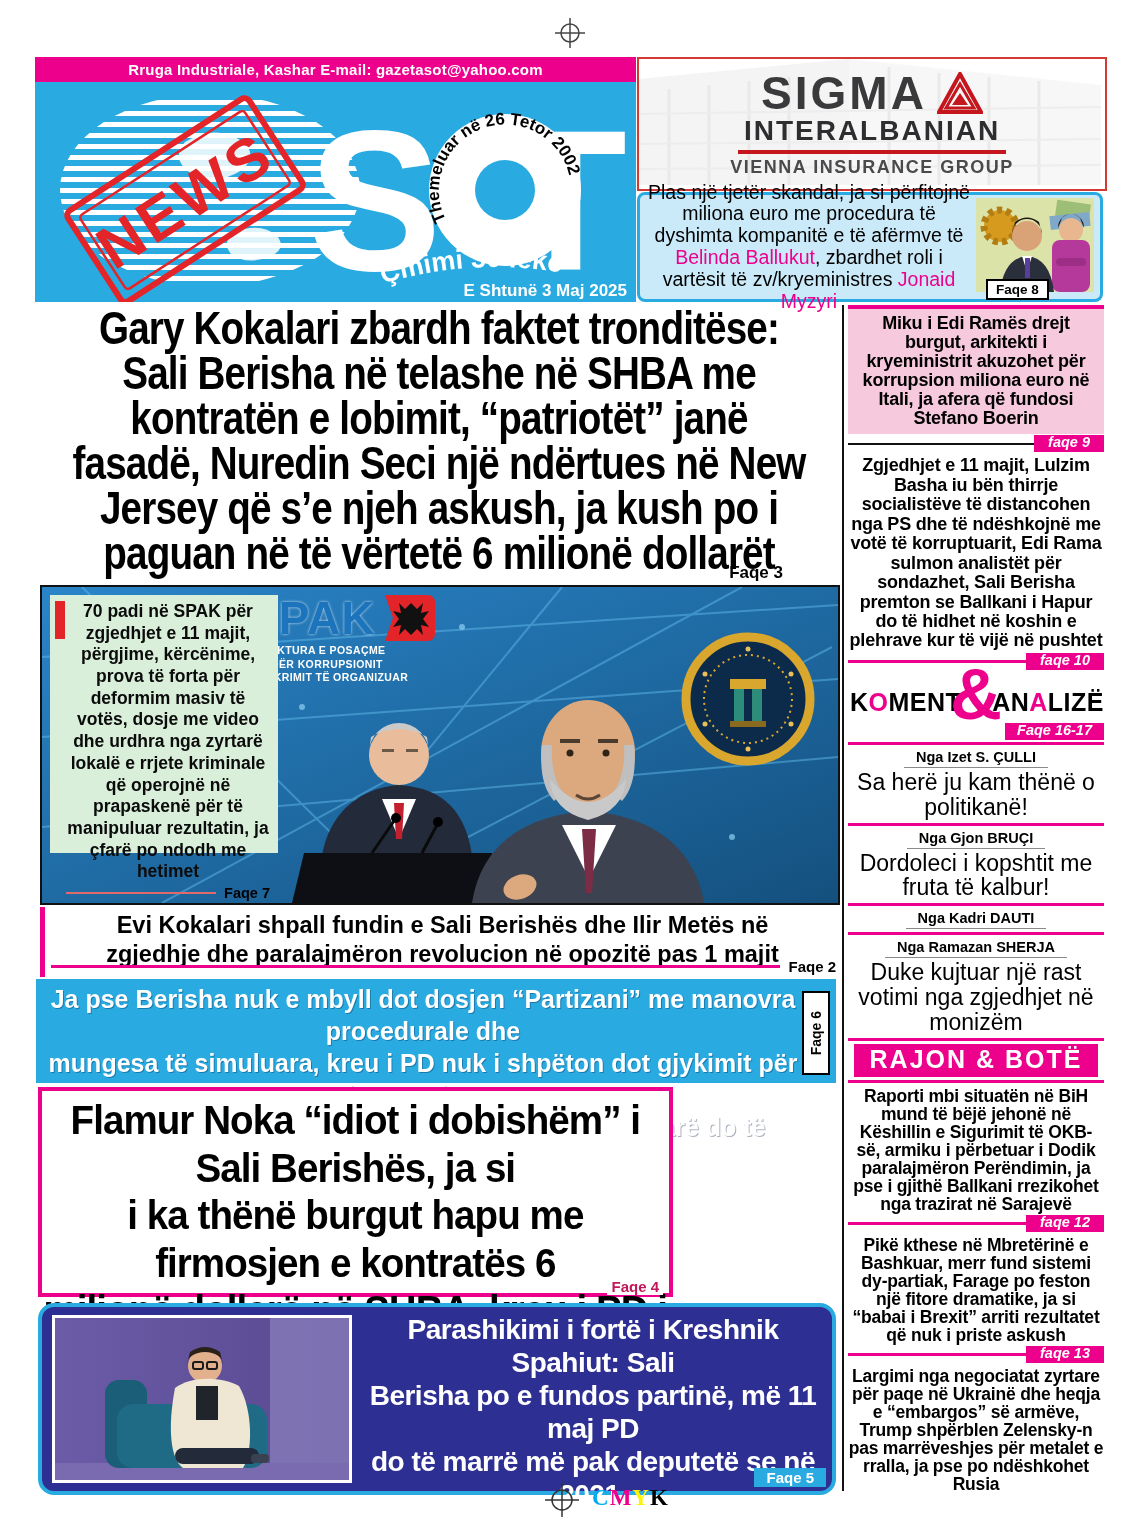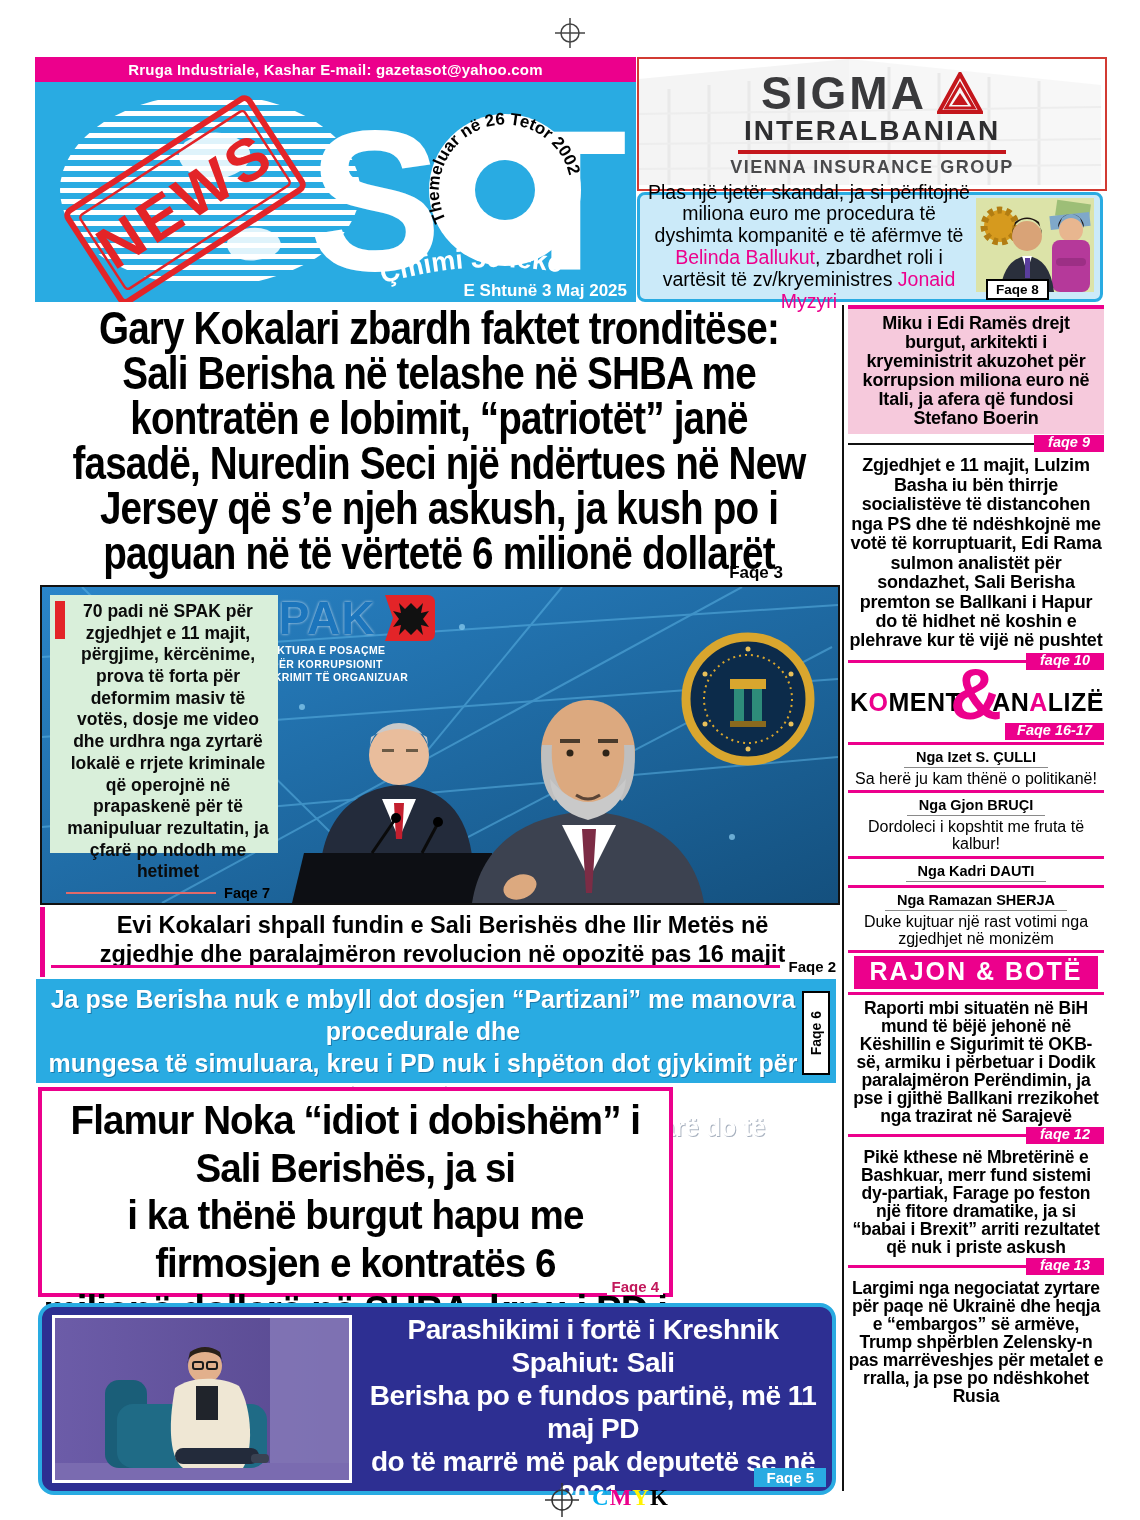--- a/index.html
+++ b/index.html
@@ -101,21 +101,21 @@
                font-size:72px;color:#EC008C;line-height:1;}
   .koment .k1{position:absolute;left:2px;top:14px;font-weight:900;font-size:25px;letter-spacing:.5px;}
   .koment .k2{position:absolute;right:0;top:14px;font-weight:900;font-size:25px;letter-spacing:.5px;}
   .koment .accent{color:#EC008C;}
   .koment .kbadge{position:absolute;right:0;bottom:-10px;background:#EC008C;color:#fff;font-style:italic;
                   font-weight:bold;font-size:14.5px;padding:0 12px 2px;line-height:15px;}
   .rule{height:3px;background:#EC008C;margin:3px 0;}
   .author{text-align:center;margin:1px 0;}
   .byline{display:inline-block;font-weight:bold;font-size:14.5px;border-bottom:1px solid #8a8a8a;
           padding:0 12px 2px;}
-  .atitle{font-size:16px;line-height:1.08;margin-top:2px;}
+  .atitle{font-size:23px;line-height:1.08;margin-top:2px;}
   .rajon{background:#EC008C;color:#fff;font-weight:900;font-size:25px;text-align:center;
          letter-spacing:2px;margin:1px 6px;padding:1px 0 3px;}
 
   
   .regmark-top{left:555px;top:18px;}
   .regmark-bot{left:545px;top:1483px;}
   .cmyk{left:592px;top:1485px;font-family:"Liberation Serif",serif;font-weight:bold;font-size:23px;letter-spacing:1px;}
 </style>
 </head>
 <body>
@@ -353,21 +353,21 @@
       <div class="txt">70 padi në SPAK për zgjedhjet e 11 majit, përgjime, kërcënime, prova të forta për deformim masiv të votës, dosje me video dhe urdhra nga zyrtarë lokalë e rrjete kriminale që operojnë në prapaskenë për të manipuluar rezultatin, ja çfarë po ndodh me hetimet</div>
       <div class="foot">
         <div class="l"></div>
         <div class="p">Faqe 7</div>
       </div>
     </div>
   </div>
 
   <div class="caption">
     <div class="cl">Evi Kokalari shpall fundin e Sali Berishës dhe Ilir Metës në</div>
-    <div class="cl">zgjedhje dhe paralajmëron revolucion në opozitë pas 16 majit</div>
+    <div class="cl">zgjedhje dhe paralajmëron revolucion në opozitë pas 1 majit</div>
     <div class="foot">
       <div class="l"></div>
       <div class="p">Faqe 2</div>
     </div>
   </div>
 
   <div class="abs bluebox">
     <div class="bl">Ja pse Berisha nuk e mbyll dot dosjen “Partizani” me manovra procedurale dhe</div>
     <div class="bl">mungesa të simuluara, kreu i PD nuk i shpëton dot gjykimit për korrupsion e</div>
     <div class="bl">pastrim parash, avokati Idajet Beqiri zbulon se çfarë do të ndodhë më 5 maj</div>

